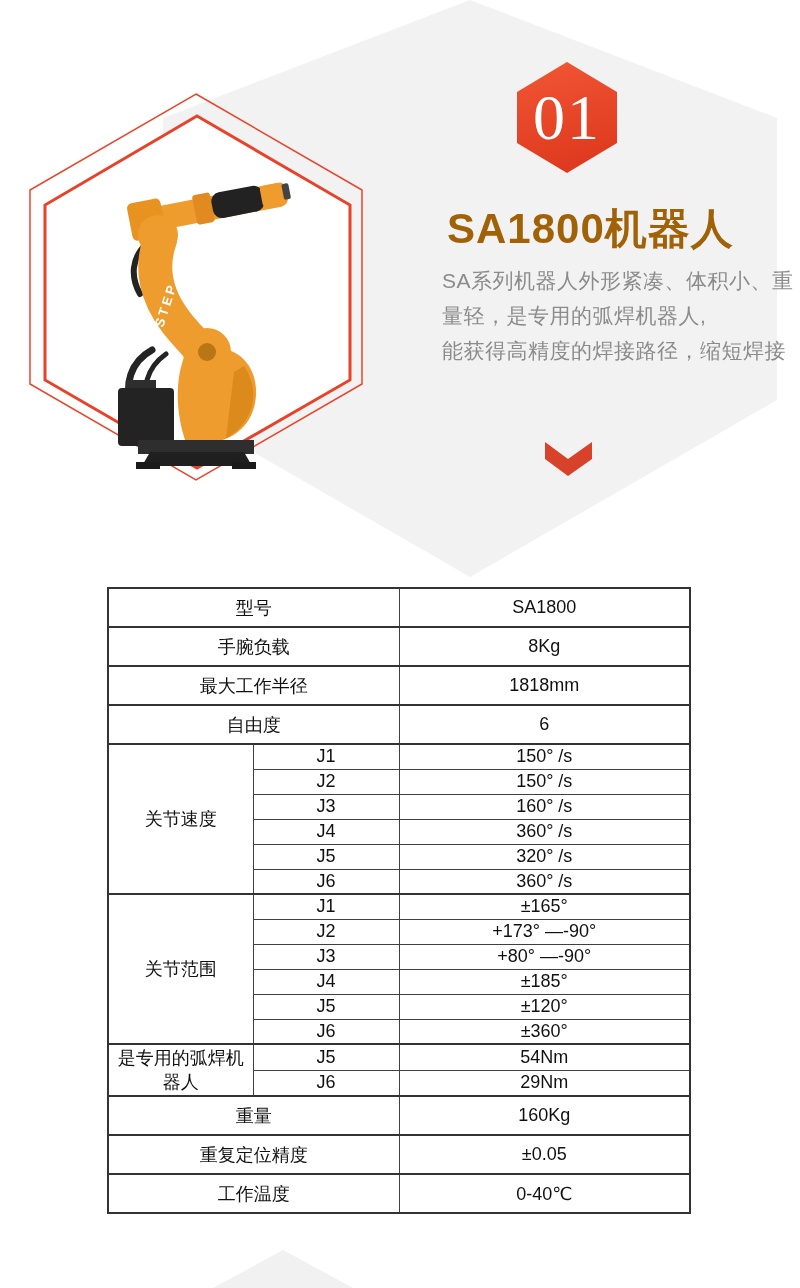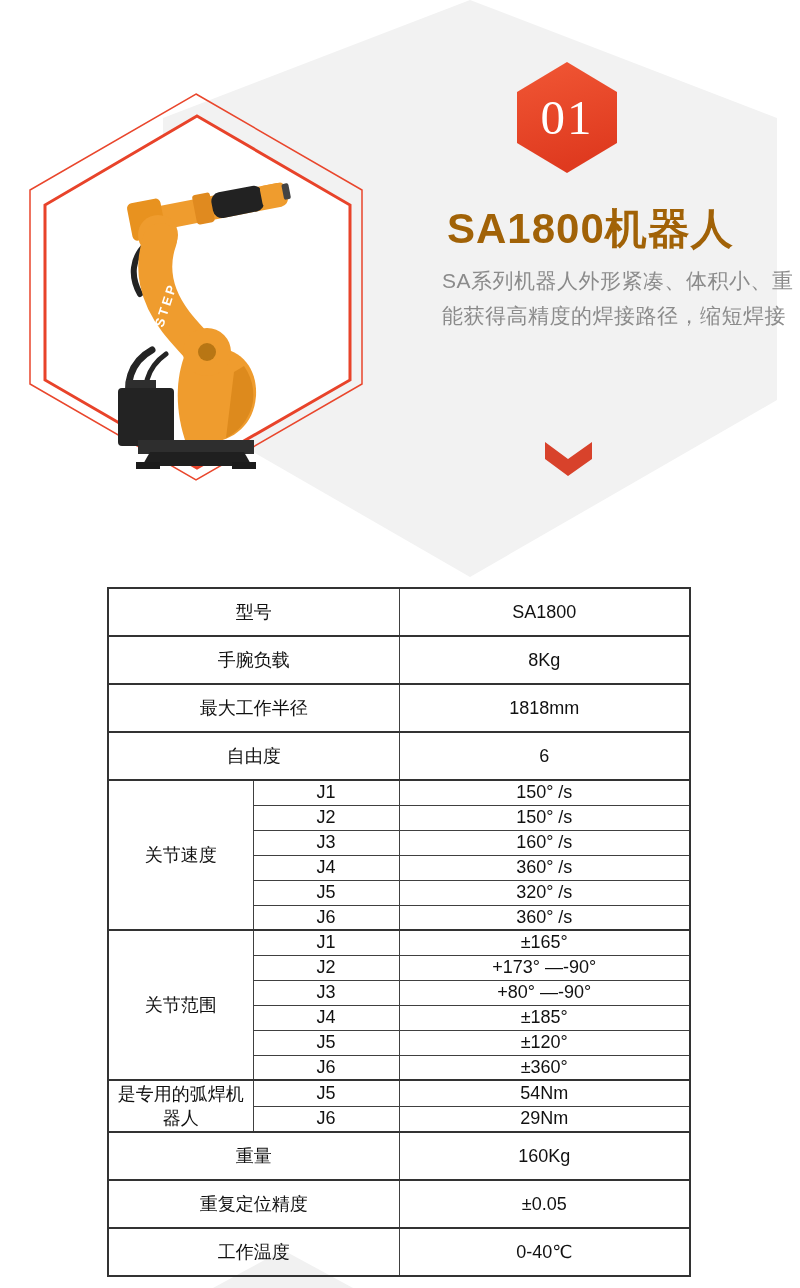--- a/index.html
+++ b/index.html
@@ -7,21 +7,21 @@
     position:relative;width:800px;height:1288px;margin:0 auto;
     background:#ffffff;overflow:hidden;
     font-family:"Liberation Sans","DejaVu Sans",sans-serif;
   }
   #bg-decor{position:absolute;left:0;top:0;width:800px;height:1288px;}
 
   .badge-number{
     position:absolute;left:517px;top:62px;width:100px;height:111px;
     display:flex;align-items:center;justify-content:center;
     color:#ffffff;font-family:"Liberation Serif","DejaVu Serif",serif;
-    font-size:49px;line-height:1;letter-spacing:2px;
+    font-size:64px;line-height:1;letter-spacing:2px;
   }
   .hero-title{
     position:absolute;left:447px;top:201px;width:330px;
     font-size:42px;font-weight:bold;color:#a16207;letter-spacing:1px;
     white-space:nowrap;
   }
   .hero-desc{
     position:absolute;left:418px;top:263px;width:365px;
     font-size:21px;line-height:35px;color:#8b8b8b;letter-spacing:0.5px;
   }
@@ -35,21 +35,21 @@
   }
   table.spec td{
     border:1px solid #404040;text-align:center;vertical-align:middle;
     padding:0;overflow:hidden;
   }
   td.lab{
     font-family:"Liberation Serif","DejaVu Serif",serif;
     font-size:18px;line-height:24px;word-break:break-all;
   }
   td.sub,td.val{font-size:18px;}
-  tr.r-big{height:48px;}
+  tr.r-big{height:39px;}
   tr.r-sm{height:25px;}
   tr.r-tq{height:26px;}
   tr.thick td{border-top-width:2px;border-top-color:#333333;}
 </style>
 </head>
 <body>
 
 <div id="page">
 
   <svg id="bg-decor" viewBox="0 0 800 1288" xmlns="http://www.w3.org/2000/svg">
@@ -109,20 +109,21 @@
 
     <polygon points="545,442 568,459 592,442 592,459 568,476 545,459" fill="#d8422b"></polygon>
   </svg>
 
   <div class="badge-number">01</div>
 
   <div class="hero-title">SA1800机器人</div>
 
   <div class="hero-desc">
     <div class="line">SA系列机器人外形紧凑、体积小、重</div>
+    <div class="line">量轻，是专用的弧焊机器人,</div>
     <div class="line">能获得高精度的焊接路径，缩短焊接</div>
   </div>
 
   <table class="spec">
     <colgroup>
         <col style="width:145px">
         <col style="width:146px">
         <col style="width:291px">
       </colgroup>
     <tbody>

